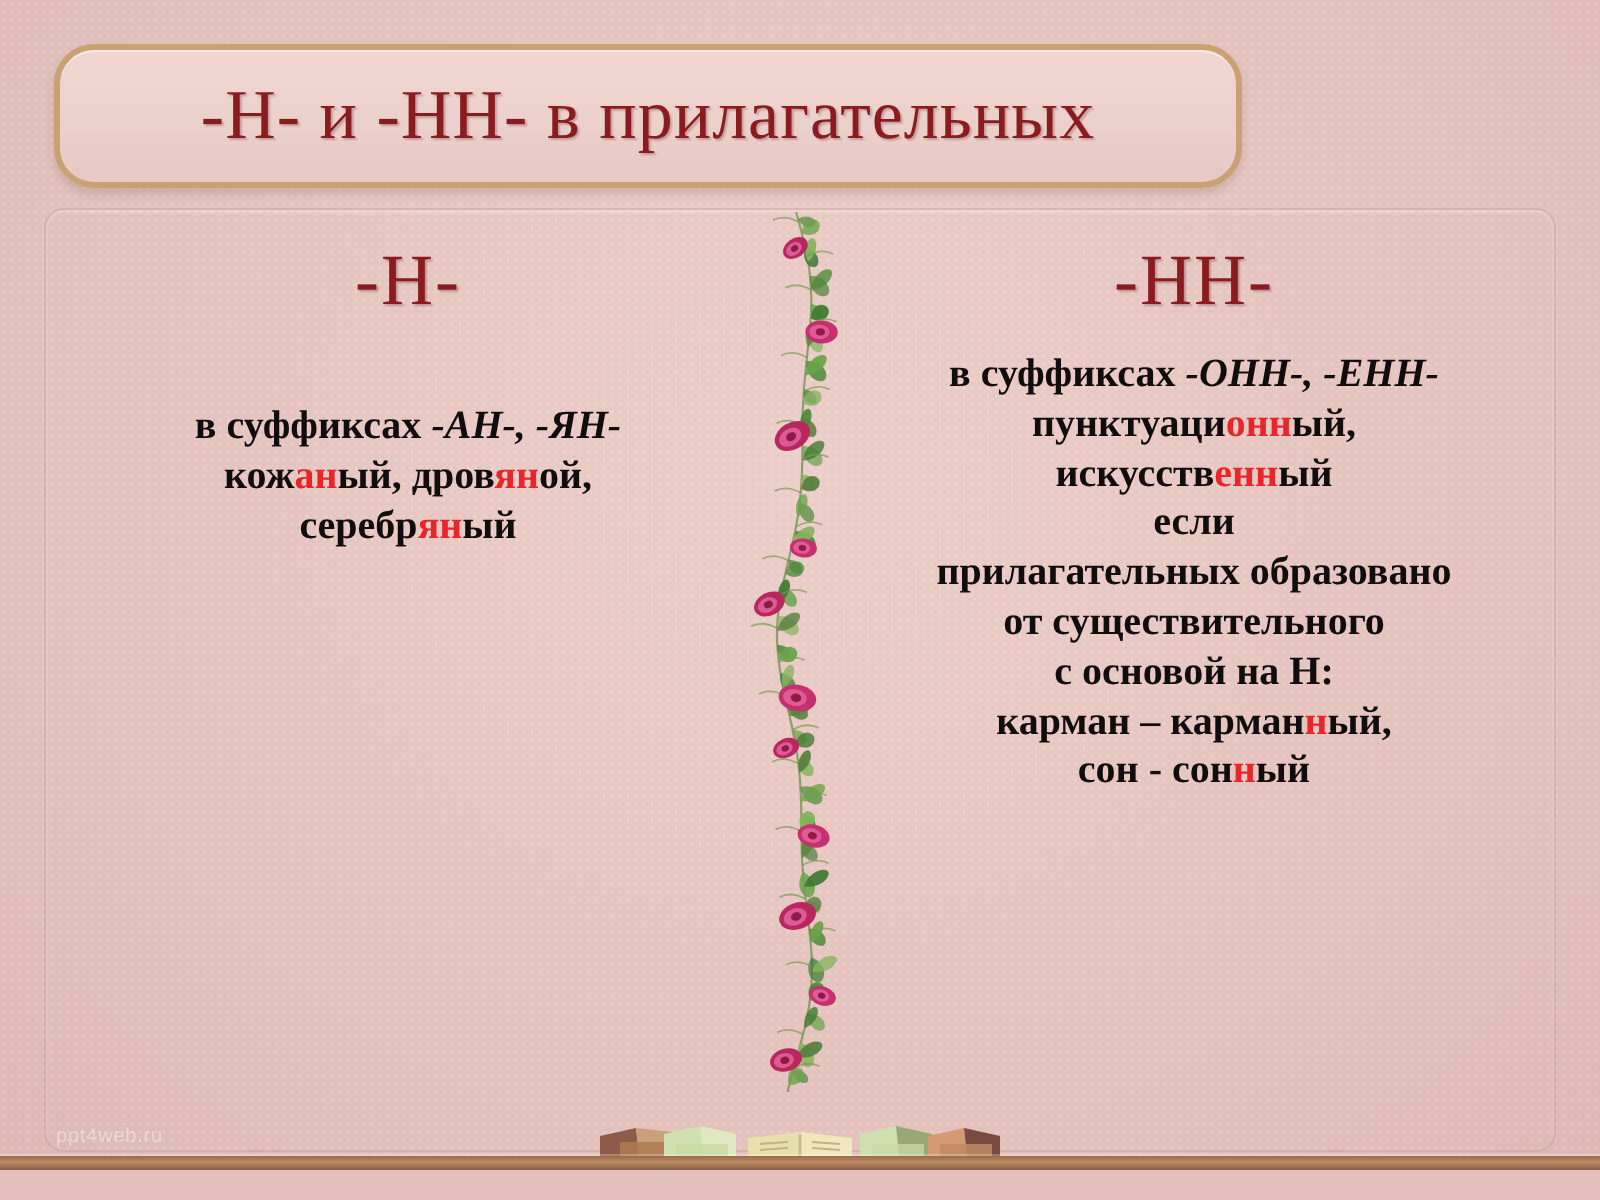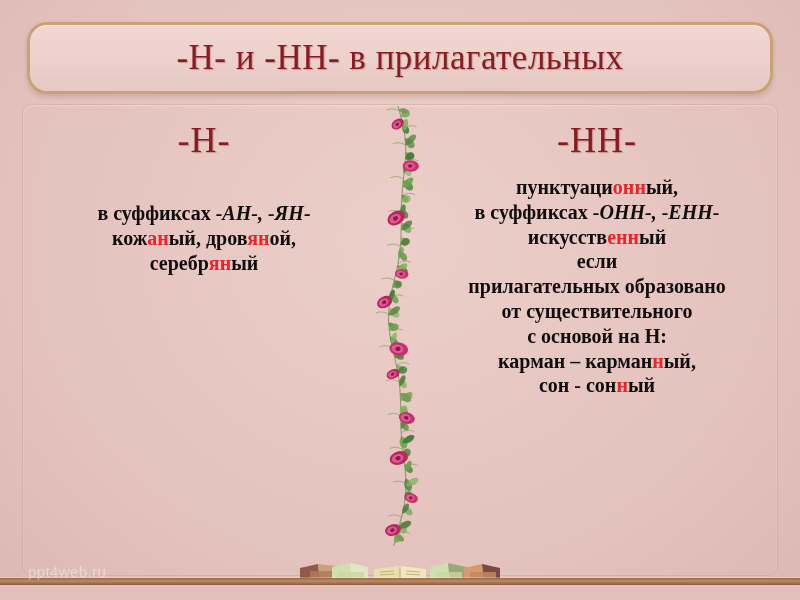--- a/index.html
+++ b/index.html
@@ -30,21 +30,21 @@
     background-size: 4px 4px, 6px 6px;
     background-position: 0 0, 2px 3px;
     pointer-events: none;
     opacity: .75;
   }
 
   
   #title-box {
     position: absolute;
     left: 27px; top: 22px;
-    width: 746px; height: 72px;
+    width: 594px; height: 72px;
     box-sizing: border-box;
     border: 3px solid #c9a173;
     border-radius: 20px;
     background: linear-gradient(180deg, #f0d6d1 0%, #ecd0cb 55%, #e7c8c3 100%);
     box-shadow: 0 3px 5px rgba(120,80,75,.22), inset 0 1px 0 rgba(255,255,255,.5);
     display: flex;
     align-items: center;
     justify-content: center;
   }
   #title-text {
@@ -122,21 +122,21 @@
   #bottom-strip {
     position: absolute;
     left: 0; top: 585px;
     width: 800px; height: 15px;
     background: #e3c0bb;
   }
   #watermark {
     position: absolute;
     left: 28px; top: 563px;
     font-family: "Liberation Sans", sans-serif;
-    font-size: 15px;
+    font-size: 10px;
     color: rgba(255,255,255,.42);
     letter-spacing: .4px;
     user-select: none;
   }
 </style>
 </head>
 <body>
 
 <div id="slide">
 
@@ -153,24 +153,24 @@
           <span>в суффиксах </span><span class="suffix">-АН-, -ЯН-</span>
         </div>
         <div class="line"><span>кож</span><span class="hl">ан</span><span>ый, дров</span><span class="hl">ян</span><span>ой,</span></div>
         <div class="line"><span>серебр</span><span class="hl">ян</span><span>ый</span></div>
       </div>
     </div>
 
     <div class="column" id="col-right">
       <div class="col-head">-НН-</div>
       <div class="rule-block blk1">
-        <div class="line"><span>пунктуаци</span><span class="hl">онн</span><span>ый,</span></div>
         <div class="line">
           <span>в суффиксах </span><span class="suffix">-ОНН-, -ЕНН-</span>
         </div>
+        <div class="line"><span>пунктуаци</span><span class="hl">онн</span><span>ый,</span></div>
         <div class="line"><span>искусств</span><span class="hl">енн</span><span>ый</span></div>
       </div>
       <div class="rule-block blk2">
         <div class="line">если</div>
         <div class="line">прилагательных образовано</div>
         <div class="line">от существительного</div>
         <div class="line">с основой на Н:</div>
         <div class="line"><span>карман – карман</span><span class="hl">н</span><span>ый,</span></div>
         <div class="line"><span>сон - сон</span><span class="hl">н</span><span>ый</span></div>
       </div>

